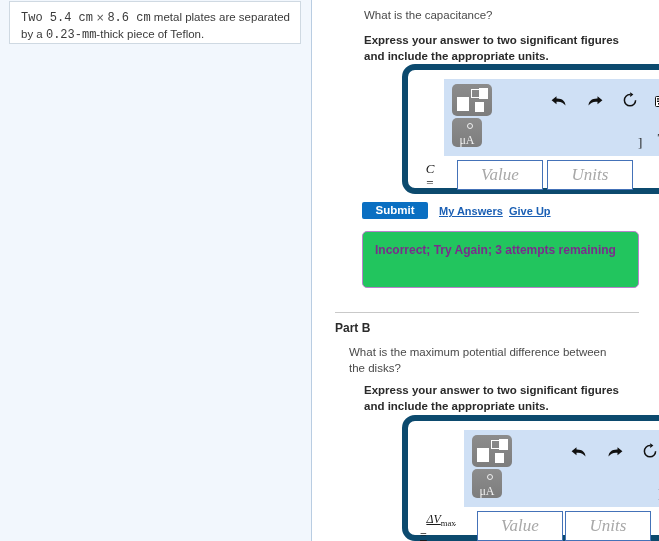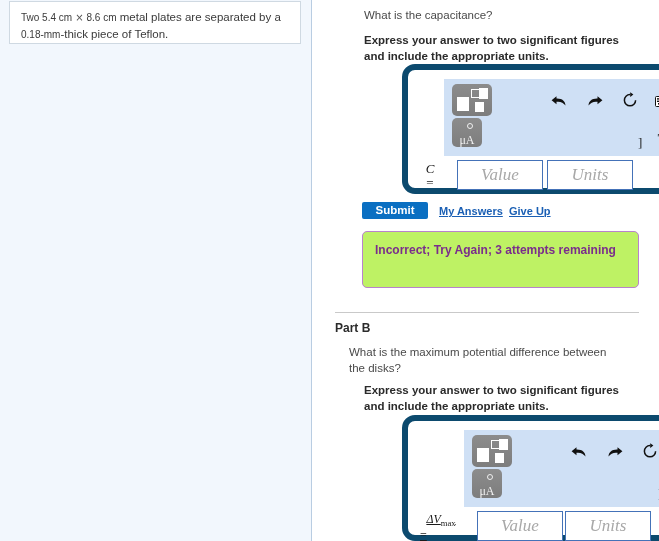--- a/index.html
+++ b/index.html
@@ -37,22 +37,22 @@
     border: 1px solid #cfd9e2;
     box-sizing: border-box;
     padding: 7px 10px 0 11px;
   }
   #problem-text {
     font-size: 11.5px;
     line-height: 16px;
     color: #3a3a3a;
   }
   .serifish {
-    font-family: Liberation Sans, sans-serif;
-    font-size: 10px;
+    font-family: Liberation Mono, monospace;
+    font-size: 12px;
   }
   .times-sym {
     font-family: "DejaVu Sans", sans-serif;
     font-size: 10px;
     color: #555;
     padding: 0 3px;
   }
 
   
   #right-panel {
@@ -209,21 +209,21 @@
     font-size: 11px;
     color: #1a5fb4;
     text-decoration: underline;
     cursor: pointer;
     font-weight: bold;
   }
 
   
   .feedback-box {
     position: absolute;
-    background: #bef264;
+    background: #22c55e;
     border: 1px solid #b982cc;
     border-radius: 5px;
     box-sizing: border-box;
     padding: 10px 12px;
   }
   .feedback-text {
     font-size: 12px;
     font-weight: bold;
     color: #7a2d8c;
     line-height: 16px;
@@ -239,21 +239,21 @@
     font-size: 12px;
     font-weight: bold;
     color: #2b2b2b;
   }
 </style>
 </head>
 <body>
 
 <div id="left-panel">
   <div id="problem-box">
-    <div id="problem-text"><span class="serifish">Two 5.4 cm</span><span class="times-sym">×</span><span class="serifish">8.6 cm</span><span> metal plates are separated by a </span><span class="serifish">0.18-mm</span><span>-thick piece of Teflon.</span></div>
+    <div id="problem-text"><span class="serifish">Two 5.4 cm</span><span class="times-sym">×</span><span class="serifish">8.6 cm</span><span> metal plates are separated by a </span><span class="serifish">0.23-mm</span><span>-thick piece of Teflon.</span></div>
   </div>
 </div>
 
 <div id="right-panel">
 
   <div class="part-section">
 
     <div class="q-text" style="left:51px; top:7px;">What is the capacitance?</div>
 
     <div class="q-instruction" style="left:51px; top:32px;">Express your answer to two significant figures and include the appropriate units.</div>

